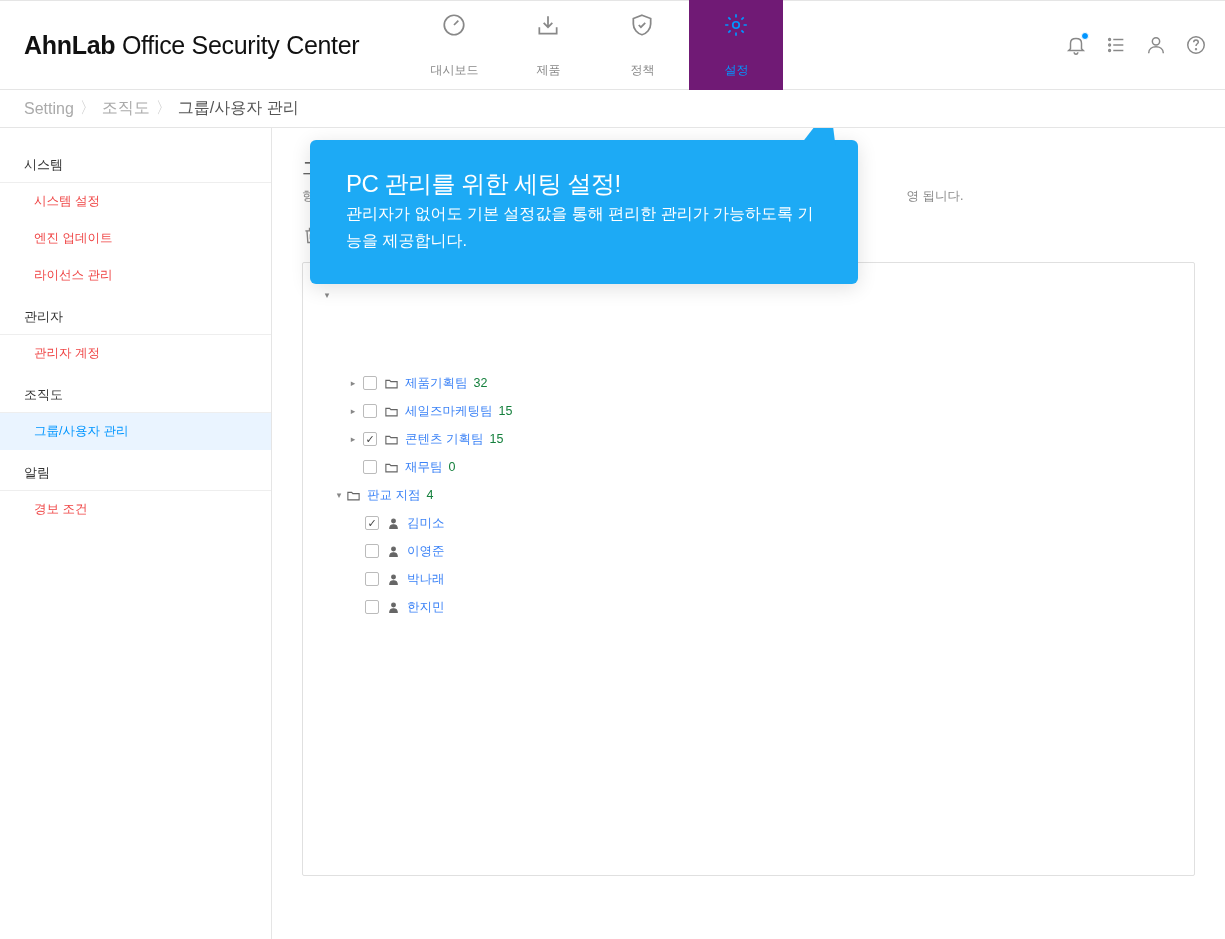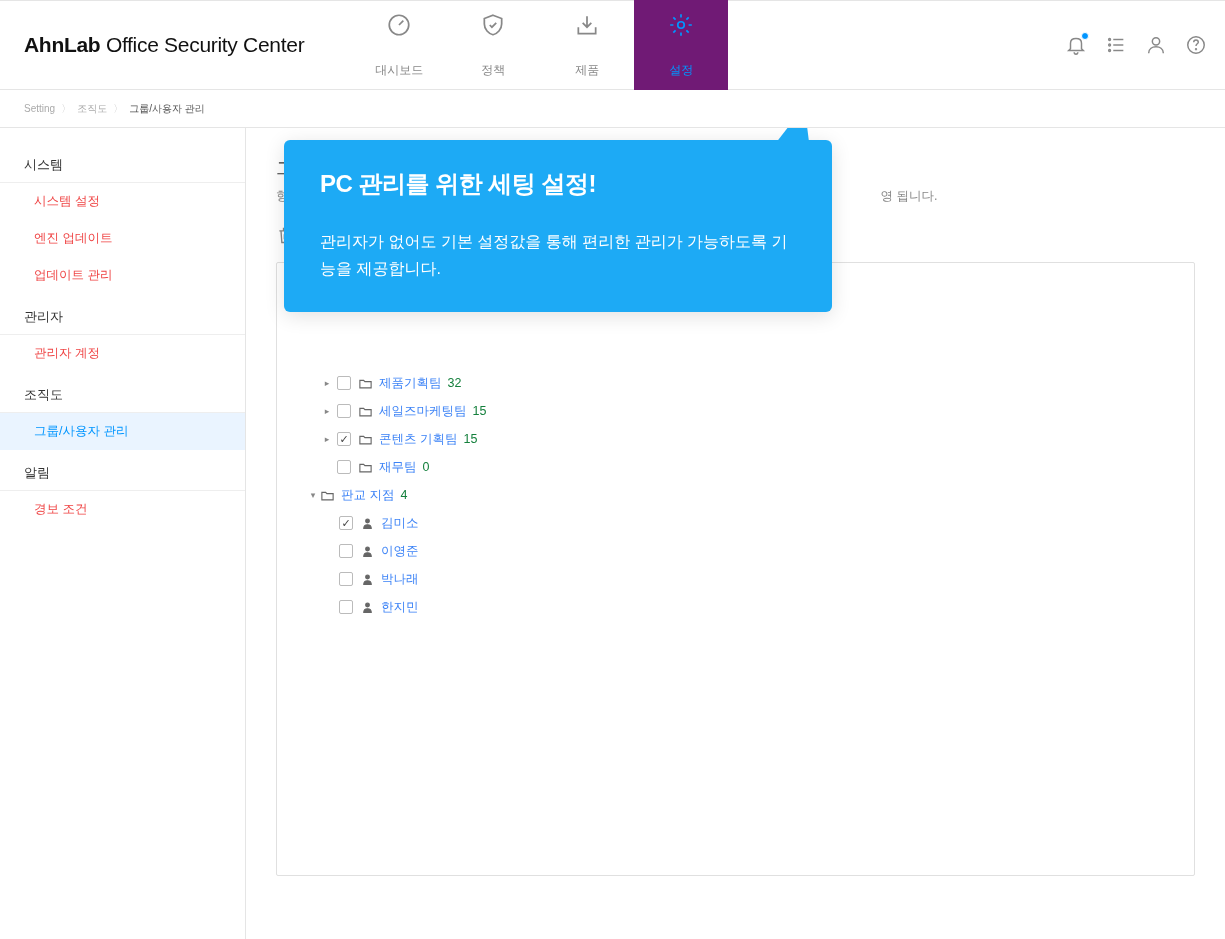--- a/index.html
+++ b/index.html
@@ -1,40 +1,40 @@
 <!DOCTYPE html>
 <html><head>
   <meta charset="utf-8">
   <style>
     * { margin: 0; padding: 0; box-sizing: border-box; }
     body { font-family: -apple-system, "Malgun Gothic", "Apple SD Gothic Neo", sans-serif; font-size: 13px; color: #333; background: #fff; }
     
     
     .header { display: flex; align-items: center; height: 90px; border-bottom: 1px solid #e5e5e5; border-top: 1px solid #e5e5e5; padding: 0 18px 0 24px; }
-    .logo { font-size: 21px; font-weight: 400; color: #111; letter-spacing: -0.3px; }
+    .logo { font-size: 25px; font-weight: 400; color: #111; letter-spacing: -0.3px; }
     .logo b { font-weight: 700; }
     .nav { display: flex; margin-left: 48px; }
     .nav-item { display: flex; flex-direction: column; align-items: center; justify-content: center; width: 94px; height: 90px; cursor: pointer; color: #888; }
     .nav-item.active { background: #701a75; color: #0095ff; }
     .nav-item svg { width: 26px; height: 26px; stroke: currentColor; fill: none; stroke-width: 1.6; }
     .nav-item span { font-size: 12px; margin-top: 24px; }
     .header-right { margin-left: auto; display: flex; align-items: center; gap: 18px; color: #888; }
     .header-right .ico { width: 22px; height: 22px; cursor: pointer; display: flex; align-items: center; justify-content: center; }
     .header-right svg { width: 22px; height: 22px; stroke: #888; fill: none; stroke-width: 1.6; }
     .notif-wrap { position: relative; }
     .notif-dot { position: absolute; top: -2px; right: -2px; width: 8px; height: 8px; background: #0095ff; border-radius: 50%; border: 1px solid #fff; }
     
     
-    .breadcrumb { height: 38px; display: flex; align-items: center; padding: 0 24px; font-size: 10px; color: #aaa; border-bottom: 1px solid #e5e5e5; }
+    .breadcrumb { height: 38px; display: flex; align-items: center; padding: 0 24px; font-size: 16px; color: #aaa; border-bottom: 1px solid #e5e5e5; }
     .breadcrumb .sep { margin: 0 6px; color: #ccc; }
     .breadcrumb .current { color: #555; font-weight: 500; }
     
     
     .content { display: flex; height: calc(939px - 90px - 38px); }
-    .sidebar { width: 246px; border-right: 1px solid #e5e5e5; padding-top: 20px; }
+    .sidebar { width: 272px; border-right: 1px solid #e5e5e5; padding-top: 20px; }
     .side-section { margin-bottom: 6px; }
     .side-head { padding: 8px 24px; font-size: 13px; font-weight: 500; color: #333; border-bottom: 1px solid #eee; }
     .side-item { padding: 10px 24px 10px 34px; font-size: 12.5px; color: #ef4444; cursor: pointer; }
     .side-item.active { background: #eaf4ff; color: #0095ff; }
     
     
     .main { flex: 1; padding: 28px 30px; position: relative; overflow: hidden; }
     .page-title { font-size: 18px; font-weight: 500; color: #333; margin-bottom: 8px; }
     .page-desc { font-size: 12.5px; color: #888; margin-bottom: 20px; }
     .trash-ico { margin-bottom: 14px; cursor: pointer; }
@@ -48,52 +48,52 @@
     .tree-ico { width: 16px; height: 16px; margin-right: 6px; display: inline-flex; align-items: center; justify-content: center; }
     .tree-ico svg { width: 15px; height: 15px; stroke: #666; fill: none; stroke-width: 1.8; }
     .tree-label { color: #3b82f6; }
     .tree-count { margin-left: 6px; color: #15803d; }
     .lvl1 { padding-left: 0px; }
     .lvl2 { padding-left: 26px; }
     .lvl3 { padding-left: 40px; text-align: center; }
     
     
     .tooltip { position: absolute; top: 12px; left: 38px; width: 548px; background: #1daaf5; color: #fff; border-radius: 6px; padding: 28px 36px 30px; box-shadow: 0 4px 20px rgba(0,0,0,0.12); }
-    .tooltip-title { font-size: 24px; font-weight: 700; margin-bottom: 28px; letter-spacing: -0.5px; }
+    .tooltip-title { font-size: 24px; font-weight: 400; margin-bottom: 0; letter-spacing: -0.5px; }
     .tooltip-body { font-size: 16px; line-height: 1.7; font-weight: 300; }
     .tooltip-arrow { position: absolute; top: -34px; right: 16px; width: 0; height: 0; border-left: 18px solid transparent; border-right: 18px solid transparent; border-bottom: 40px solid #1daaf5; transform: skewX(-18deg); }
   </style>
 </head>
 <body>
 
 <div class="header">
   <div class="logo">
     <b>AhnLab</b><span> Office Security Center</span>
   </div>
   <div class="nav">
     <div class="nav-item">
       <svg viewBox="0 0 24 24">
           <circle cx="12" cy="12" r="9"></circle>
           <path d="M12 12 L16 8"></path>
         </svg>
       <span>대시보드</span>
     </div>
     <div class="nav-item">
       <svg viewBox="0 0 24 24">
+          <path d="M12 4 V14 M8 10 L12 14 L16 10"></path>
+          <path d="M4 14 V20 H20 V14"></path>
+        </svg>
+      <span>제품</span>
+    </div>
+    <div class="nav-item">
+      <svg viewBox="0 0 24 24">
           <path d="M12 3 L20 6 V11 C20 16 16 20 12 21 C8 20 4 16 4 11 V6 Z"></path>
           <path d="M9 12 L11 14 L15 10"></path>
         </svg>
       <span>정책</span>
-    </div>
-    <div class="nav-item">
-      <svg viewBox="0 0 24 24">
-          <path d="M12 4 V14 M8 10 L12 14 L16 10"></path>
-          <path d="M4 14 V20 H20 V14"></path>
-        </svg>
-      <span>제품</span>
     </div>
     <div class="nav-item active">
       <svg viewBox="0 0 24 24">
           <circle cx="12" cy="12" r="3"></circle>
           <path d="M12 2 V5 M12 19 V22 M4.9 4.9 L7 7 M17 17 L19.1 19.1 M2 12 H5 M19 12 H22 M4.9 19.1 L7 17 M17 7 L19.1 4.9"></path>
         </svg>
       <span>설정</span>
     </div>
   </div>
   <div class="header-right">
@@ -138,21 +138,21 @@
   <span class="current">그룹/사용자 관리</span>
 </div>
 
 <div class="content">
 
   <div class="sidebar">
     <div class="side-section">
       <div class="side-head">시스템</div>
       <div class="side-item">시스템 설정</div>
       <div class="side-item">엔진 업데이트</div>
-      <div class="side-item">업데이트 관리</div>
+      <div class="side-item">라이선스 관리</div>
     </div>
     <div class="side-section">
       <div class="side-head">관리자</div>
       <div class="side-item">관리자 계정</div>
     </div>
     <div class="side-section">
       <div class="side-head">조직도</div>
       <div class="side-item active">그룹/사용자 관리</div>
     </div>
     <div class="side-section">

